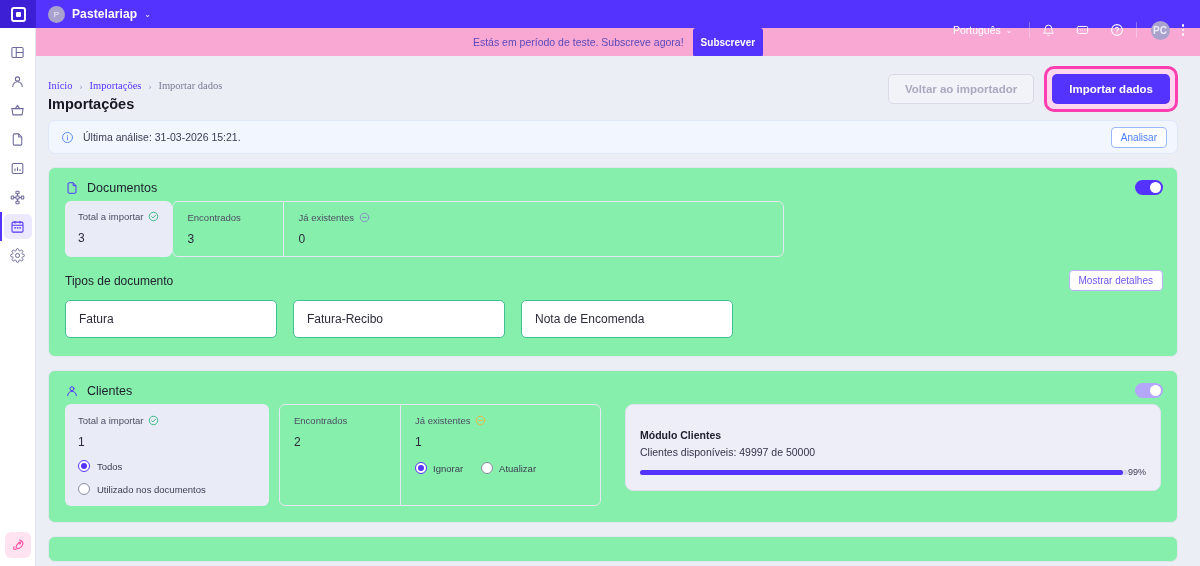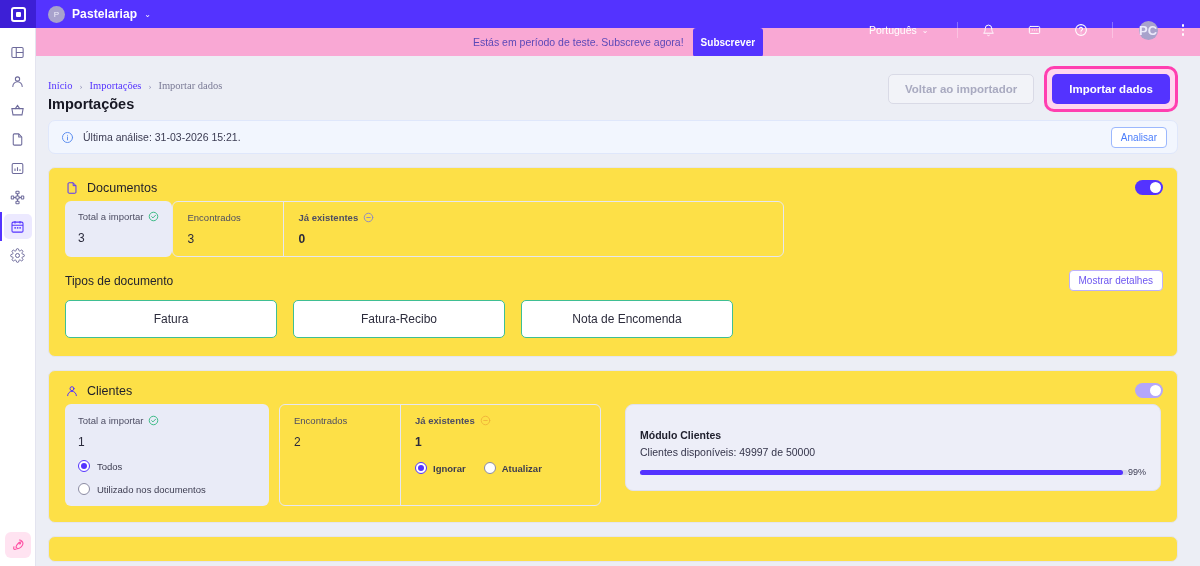--- a/index.html
+++ b/index.html
@@ -31,31 +31,31 @@
   }
   .logo-glyph i { display: block; width: 5px; height: 5px; background: #fff; border-radius: 1px; }
   .brand { display: flex; align-items: center; gap: 7px; padding-left: 12px; }
   .brand-avatar {
     width: 17px; height: 17px; border-radius: 50%;
     background: #a8a2cc; color: #f0eefb;
     font-size: 8px; display: flex; align-items: center; justify-content: center;
   }
   .brand-name { font-size: 12px; font-weight: bold; letter-spacing: .1px; }
   .caret { font-size: 8px; opacity: .95; }
-  .topbar-right { margin-left: auto; display: flex; align-items: center; gap: 16px; padding-right: 8px; margin-top: 32px; }
+  .topbar-right { margin-left: auto; display: flex; align-items: center; gap: 4px; padding-right: 8px; margin-top: 32px; }
   .lang { font-size: 10.5px; display: flex; align-items: center; gap: 5px; padding: 0 12px; }
   .tb-sep { width: 1px; height: 16px; background: rgba(255,255,255,.3); }
   .tb-icon {
     width: 30px; height: 28px; display: flex; align-items: center; justify-content: center;
     color: #fff;
   }
   .tb-avatar {
     width: 19px; height: 19px; border-radius: 50%;
     background: #a8a2cc; color: #eceafb;
-    font-size: 13px; font-weight: bold;
+    font-size: 10px; font-weight: bold;
     display: flex; align-items: center; justify-content: center;
     margin: 0 6px 0 10px;
   }
   .kebab { display:flex; flex-direction: column; gap: 2px; padding: 0 8px 0 2px; }
   .kebab i { width: 2.5px; height: 2.5px; background: #fff; border-radius: 50%; }
 
   
   .body-wrap { display: flex; flex: 1 1 auto; min-height: 0; }
 
   .sidebar {
@@ -132,21 +132,21 @@
     padding: 5px; border-radius: 10px;
     border: 3px solid #ff3fb0;
     background: #ffd6ef;
     display: inline-flex;
   }
 
   
   .scroller { flex: 1 1 auto; overflow: hidden; padding: 0 22px 0 12px; }
 
   .card {
-    background: #fde047;
+    background: #86efac;
     border: 1px solid #e4e5ef;
     border-radius: 7px;
     margin-bottom: 13px;
   }
 
   
   .analysis {
     background: #f2f6fe;
     border: 1px solid #dfe7fb;
     border-radius: 7px;
@@ -191,33 +191,33 @@
     padding: 10px 13px;
     min-width: 104px;
   }
   .stat-panel {
     border: 1px solid #e6e7f0;
     border-radius: 6px;
     display: flex;
     flex: 0 0 auto;
   }
   .stat-cell { padding: 10px 14px; min-width: 110px; }
-  .stat-cell + .stat-cell { border-left: 1px solid #e6e7f0; font-weight: bold; }
+  .stat-cell + .stat-cell { border-left: 1px solid #e6e7f0; }
   .stat-label {
     font-size: 9.5px; color: #4d4d63;
     display: flex; align-items: center; gap: 5px;
   }
   .stat-value { font-size: 12px; color: #2a2a3c; margin-top: 9px; }
 
   .types-head {
     display: flex; align-items: center;
     padding: 13px 14px 0 16px;
   }
   .types-label { font-size: 12px; color: #22222f; }
-  .types-row { display: flex; gap: 16px; padding: 9px 16px 18px 16px; text-align: center; }
+  .types-row { display: flex; gap: 16px; padding: 9px 16px 18px 16px; }
   .type-chip {
     flex: 0 0 212px;
     border: 1px solid #3fbf93;
     border-radius: 5px;
     background: #fff;
     padding: 11px 13px;
     font-size: 12px; color: #2c2c3c;
     cursor: pointer;
   }
 

